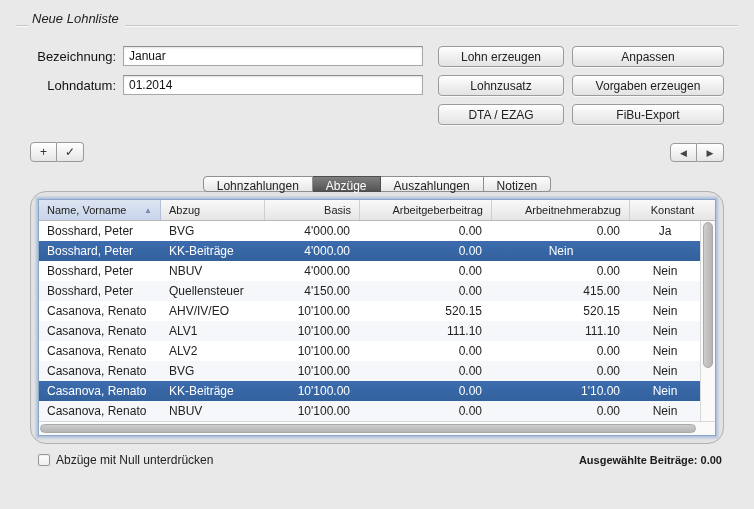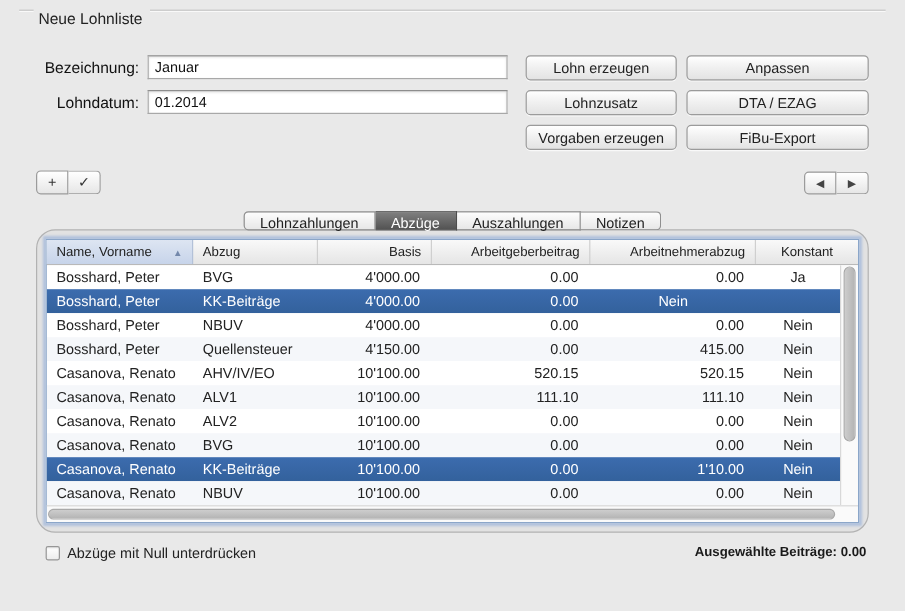--- a/index.html
+++ b/index.html
@@ -11,21 +11,21 @@
   html,body { width:754px; height:509px; }
   body {
     background:#e9e9e9;
     font-family:"Liberation Sans","DejaVu Sans",sans-serif;
     font-size:12px; color:#222;
     overflow:hidden;
   }
   .window { position:absolute; inset:0; padding:8px 16px 0 16px; }
 
   
-  .group-header { display:flex; align-items:flex-start; height:18px; }
+  .group-header { display:flex; align-items:flex-end; height:18px;font-style:italic; }
   .hline { height:0; border-top:1px solid #c6c6c6; box-shadow:0 1px 0 rgba(255,255,255,.7); }
   .hline.pre { width:12px; }
   .hline.post { flex:1; }
   .group-title { padding:0 6px 0 4px; font-size:13px; color:#222; }
 
   .main { padding:0 14px; }
 
   
   .form-area { display:flex; justify-content:space-between; margin-top:20px; }
   .form-fields { display:flex; flex-direction:column; gap:9px; }
@@ -120,21 +120,21 @@
     border:1px solid #a9a9a9; border-radius:7px;
   }
   .hscroll { flex:0 0 14px; background:#fafafa; border-top:1px solid #d8d8d8; position:relative; }
   .hscroll .thumb {
     position:absolute; left:1px; top:2px; bottom:2px; width:97%;
     background:linear-gradient(#cdcdcd,#b4b4b4);
     border:1px solid #a9a9a9; border-radius:7px;
   }
 
   
-  .footer { display:flex; justify-content:space-between; align-items:center; margin-top:9px; padding:0 2px 0 8px;gap:20px; }
+  .footer { display:flex; justify-content:space-between; align-items:flex-start; margin-top:9px; padding:0 2px 0 8px;gap:20px; }
   .checkbox-row { display:flex; align-items:center; gap:6px; font-size:12px; color:#222; }
   .checkbox {
     width:12px; height:12px; border:1px solid #979797; border-radius:2px;
     background:linear-gradient(#ffffff,#ededed);
     box-shadow:inset 0 1px 1px rgba(0,0,0,.08);
   }
   .totals { text-align:right; font-size:11px; font-weight:bold; color:#1a1a1a; line-height:15px; }
 </style>
 </head>
 <body>
@@ -157,22 +157,22 @@
         </div>
         <div class="form-row">
           <label>Lohndatum:</label>
           <input class="text-input" type="text" value="01.2014" style="">
         </div>
       </div>
       <div class="action-grid">
         <button class="btn">Lohn erzeugen</button>
         <button class="btn">Anpassen</button>
         <button class="btn">Lohnzusatz</button>
+        <button class="btn">Vorgaben erzeugen</button>
         <button class="btn">DTA / EZAG</button>
-        <button class="btn">Vorgaben erzeugen</button>
         <button class="btn">FiBu-Export</button>
       </div>
     </div>
 
     <div class="toolbar-row">
       <div class="seg">
         <button class="seg-btn"><span>+</span></button>
         <button class="seg-btn"><span>✓</span></button>
       </div>
       <div class="seg nav">

